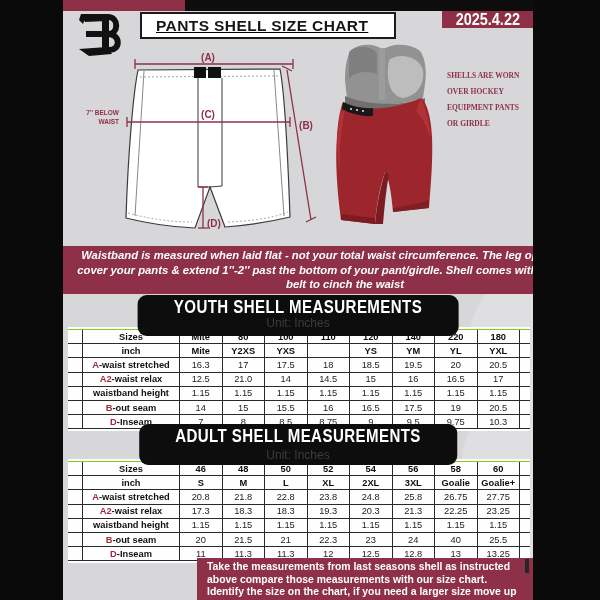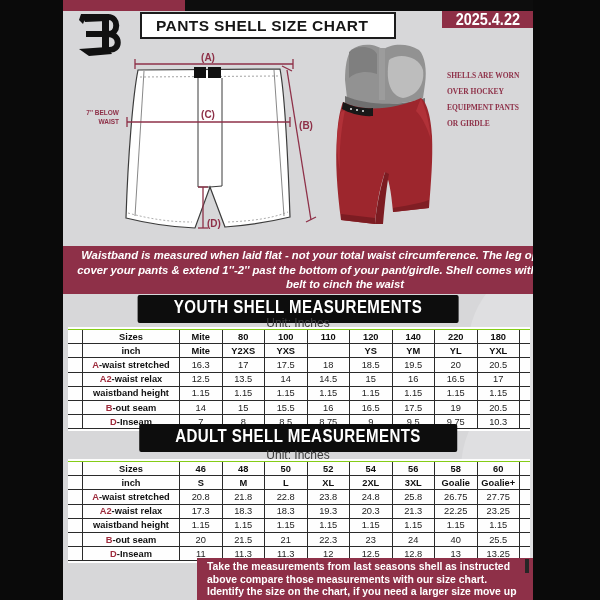--- a/index.html
+++ b/index.html
@@ -8,41 +8,41 @@
   .page{position:absolute;left:63px;top:0;width:470px;height:600px;background:#d7d7d9;overflow:hidden;}
   .abs{position:absolute;}
 
   
   .wm{position:absolute;border-radius:50%;background:#dfdfe1;z-index:0;}
 
   
   .strip-maroon{left:0;top:0;width:122px;height:11px;background:#8e2f46;z-index:2;}
   .strip-black{left:122px;top:0;width:348px;height:11px;background:#0d0d0d;z-index:2;}
   .title-box{left:77px;top:12px;width:256px;height:27px;background:#fff;border:2px solid #1c1c1c;
-     display:flex;align-items:center;padding-left:14px;box-sizing:border-box;z-index:3;}
+     display:flex;align-items:center;padding-left:14px;box-sizing:border-box;z-index:3;text-decoration:underline;}
   .title-box span{font-size:15.5px;font-weight:600;color:#161616;letter-spacing:.4px;}
   .date-box{left:379px;top:11px;width:91px;height:17px;background:#8e2f46;display:flex;
      align-items:center;justify-content:center;z-index:3;}
   .date-box span{color:#fff;font-weight:bold;font-size:17px;display:inline-block;transform:scaleX(.85);}
 
   
   .waist-note{left:8px;top:109px;width:48px;text-align:right;font-size:6.5px;line-height:8.5px;
      font-weight:bold;color:#8e3048;z-index:2;}
   .caption{left:384px;top:68px;width:74px;font-size:7.5px;line-height:16px;font-weight:bold;
      color:#8e3048;z-index:2;font-family:Liberation Serif, serif;}
 
   
   .banner{left:0;top:246px;width:564px;height:48px;background:#8e3048;color:#fff;z-index:2;
      font-size:11.3px;font-weight:bold;line-height:14.4px;text-align:center;
      padding:3px 6px;box-sizing:border-box;display:flex;align-items:center;font-style:italic;}
   .banner div{width:100%;}
 
   
-  .sec-head{left:50%;transform:translateX(-50%);background:#0d0d0d;border-radius:2px;
-     padding:2px 16px 5px;z-index:2;}
+  .sec-head{left:50%;transform:translateX(-50%);background:#0d0d0d;border-radius:9px;
+     padding:2px 16px 18px;z-index:2;}
   .sec-head span{color:#fff;font-weight:bold;font-size:17.5px;letter-spacing:.5px;
      display:inline-block;transform:scaleX(.86);white-space:nowrap;}
   .unit{left:0;width:470px;text-align:center;font-size:12px;color:#3c3c3c;z-index:2;}
 
   
   .panel{left:5px;width:462px;background:#fefefe;z-index:1;padding:2px 0;box-sizing:border-box;}
   .trow{display:grid;grid-template-columns:14px 98px repeat(8,1fr) 10px;height:13.2px;
      border-bottom:1px solid #2a2a2a;}
   .trow:first-child{border-top:1px solid #84cc16;}
   .tlabel{font-weight:bold;font-size:9.3px;color:#111;border-left:1px solid #2a2a2a;
@@ -214,21 +214,21 @@
         <div class="tcell">20.5</div>
         <div></div>
       </div>
       <div class="trow">
         <div></div>
         <div class="tlabel">
           <span class="tprefix">A2</span>
           <span>-waist relax</span>
         </div>
         <div class="tcell">12.5</div>
-        <div class="tcell">13.5</div>
+        <div class="tcell">21.0</div>
         <div class="tcell">14</div>
         <div class="tcell">14.5</div>
         <div class="tcell">15</div>
         <div class="tcell">16</div>
         <div class="tcell">16.5</div>
         <div class="tcell">17</div>
         <div></div>
       </div>
       <div class="trow">
         <div></div>

